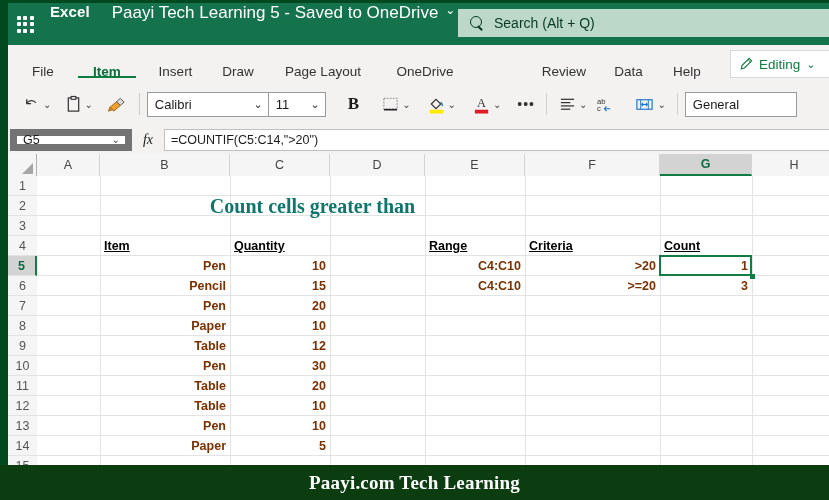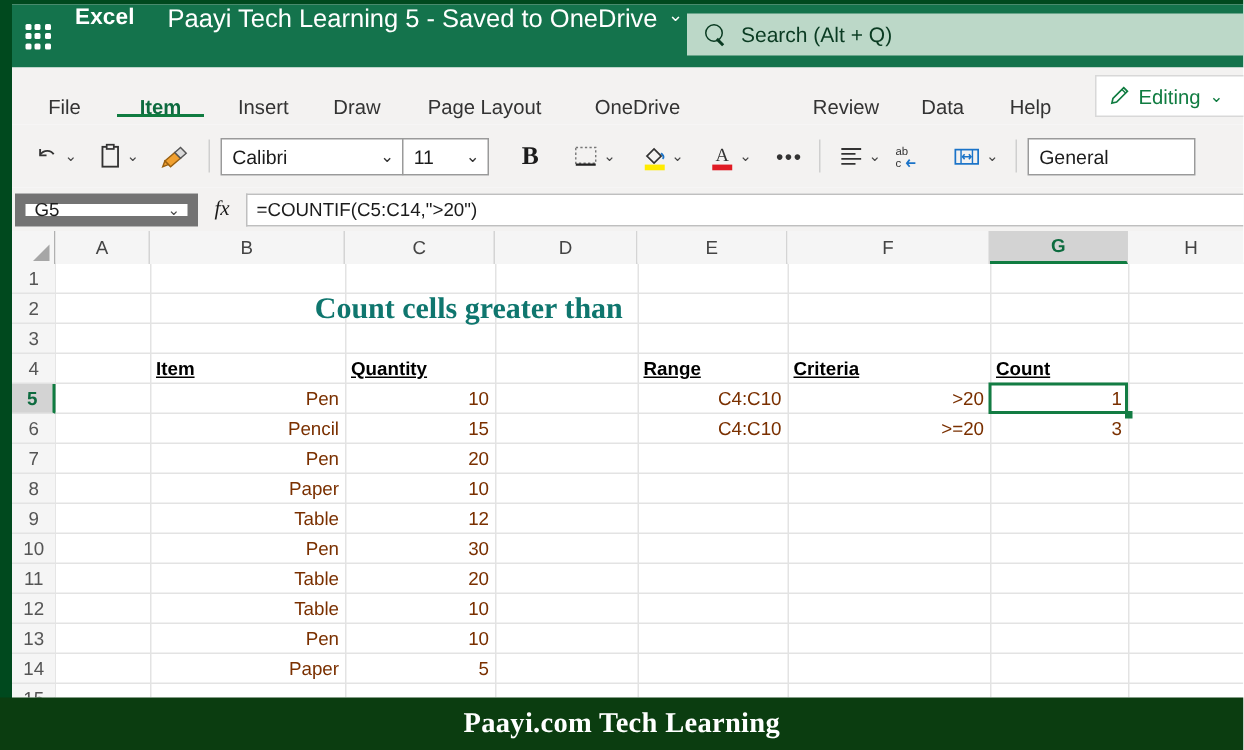--- a/index.html
+++ b/index.html
@@ -110,21 +110,21 @@
     border-bottom: 1px solid #e3e3e3;
   }
   .rh.sel { background: #d3d3d3; color: #0d6b3f; font-weight: bold; border-right: 2.5px solid #107c41; }
   .cells { position: absolute; left: 29px; top: 22px; right: 0; bottom: 0; }
   .vline { position: absolute; top: 0; bottom: 0; width: 1px; background: #e3e3e3; }
   .hline { position: absolute; left: 0; right: 0; height: 1px; background: #e3e3e3; }
   .cell {
     position: absolute; height: 20px; display: flex; align-items: center;
     font-size: 12.5px; color: #1b1b1b; padding: 0 4px; overflow: hidden; white-space: nowrap;
   }
-  .cell.r { justify-content: flex-end; }
+  .cell.r { justify-content: flex-end; font-weight: bold; }
   .cell.l { justify-content: flex-start; }
   .cell.hdr { font-weight: bold; color: #000; text-decoration: underline; }
   .cell.num { color: #7a3000; }
   .cell.txt { color: #7a3000; }
   .title-cell {
     position: absolute; height: 26px; display: flex; align-items: center; justify-content: center;
     font-family: "Liberation Serif", serif; font-weight: bold; font-size: 20px; color: #0b4a12;
     white-space: nowrap;
   }
   .sel-box { position: absolute; border: 2px solid #137c43; pointer-events: none; }

